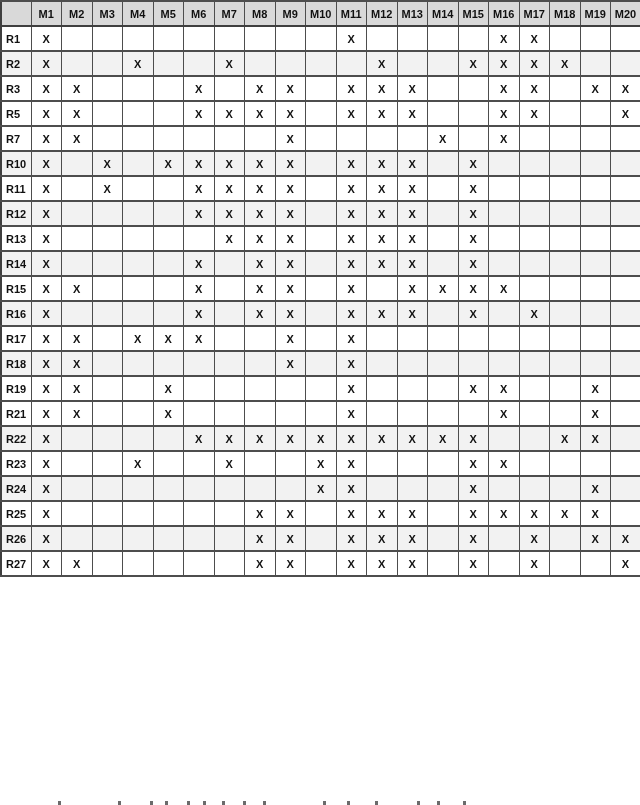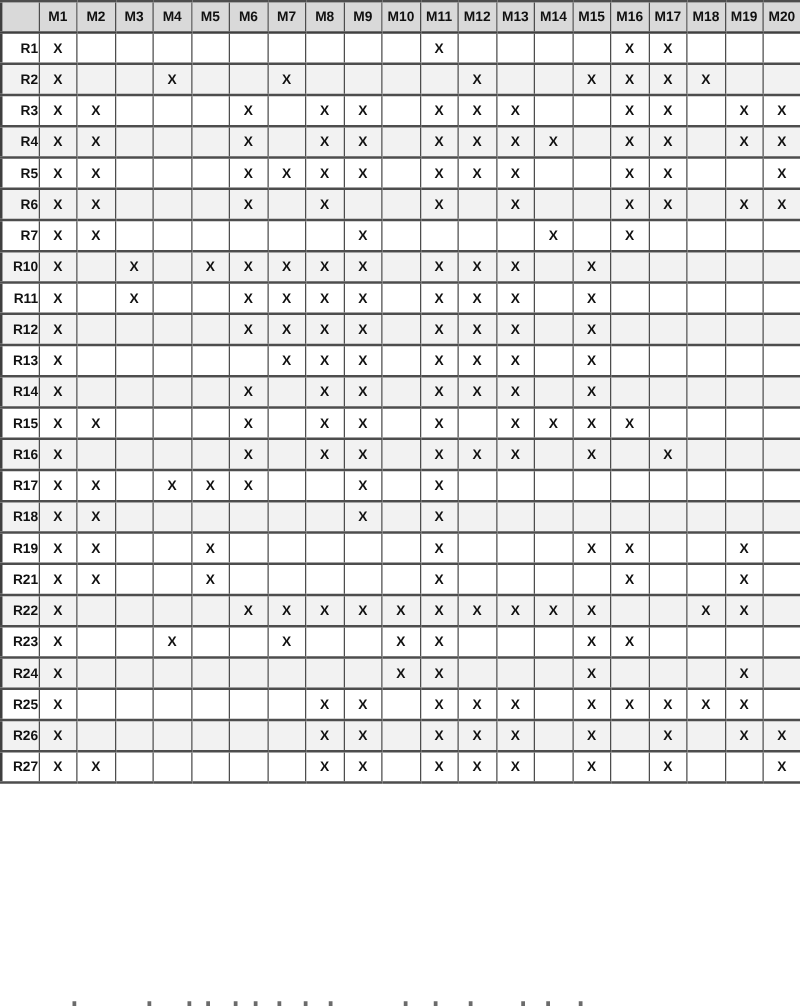--- a/index.html
+++ b/index.html
@@ -38,21 +38,21 @@
     text-align: center;
     vertical-align: middle;
     overflow: hidden;
     white-space: nowrap;
   }
   table.matrix thead th {
     background: #d9d9d9;
     border-bottom: 2px solid #3f3f3f;
   }
   table.matrix td.row-label {
-    text-align: right;
+    text-align: left;
     padding-left: 4px;
   }
   table.matrix tr.odd  td { background: #ffffff; }
   table.matrix tr.even td { background: #f2f2f2; }
   .caption-strip {
     position: absolute;
     left: 0;
     bottom: 0;
     width: 640px;
     height: 10px;
@@ -182,43 +182,20 @@
           <td>X</td>
           <td>X</td>
           <td></td>
           <td></td>
           <td>X</td>
           <td>X</td>
           <td></td>
           <td>X</td>
           <td>X</td>
         </tr>
-        <tr class="even">
-          <td class="row-label">R4</td>
-          <td>X</td>
-          <td>X</td>
-          <td></td>
-          <td></td>
-          <td></td>
-          <td>X</td>
-          <td></td>
-          <td>X</td>
-          <td>X</td>
-          <td></td>
-          <td>X</td>
-          <td>X</td>
-          <td>X</td>
-          <td>X</td>
-          <td></td>
-          <td>X</td>
-          <td>X</td>
-          <td></td>
-          <td>X</td>
-          <td>X</td>
-        </tr>
         <tr class="odd">
           <td class="row-label">R5</td>
           <td>X</td>
           <td>X</td>
           <td></td>
           <td></td>
           <td></td>
           <td>X</td>
           <td>X</td>
           <td>X</td>
@@ -226,43 +203,20 @@
           <td></td>
           <td>X</td>
           <td>X</td>
           <td>X</td>
           <td></td>
           <td></td>
           <td>X</td>
           <td>X</td>
           <td></td>
           <td></td>
-          <td>X</td>
-        </tr>
-        <tr class="even">
-          <td class="row-label">R6</td>
-          <td>X</td>
-          <td>X</td>
-          <td></td>
-          <td></td>
-          <td></td>
-          <td>X</td>
-          <td></td>
-          <td>X</td>
-          <td></td>
-          <td></td>
-          <td>X</td>
-          <td></td>
-          <td>X</td>
-          <td></td>
-          <td></td>
-          <td>X</td>
-          <td>X</td>
-          <td></td>
-          <td>X</td>
           <td>X</td>
         </tr>
         <tr class="odd">
           <td class="row-label">R7</td>
           <td>X</td>
           <td>X</td>
           <td></td>
           <td></td>
           <td></td>
           <td></td>

